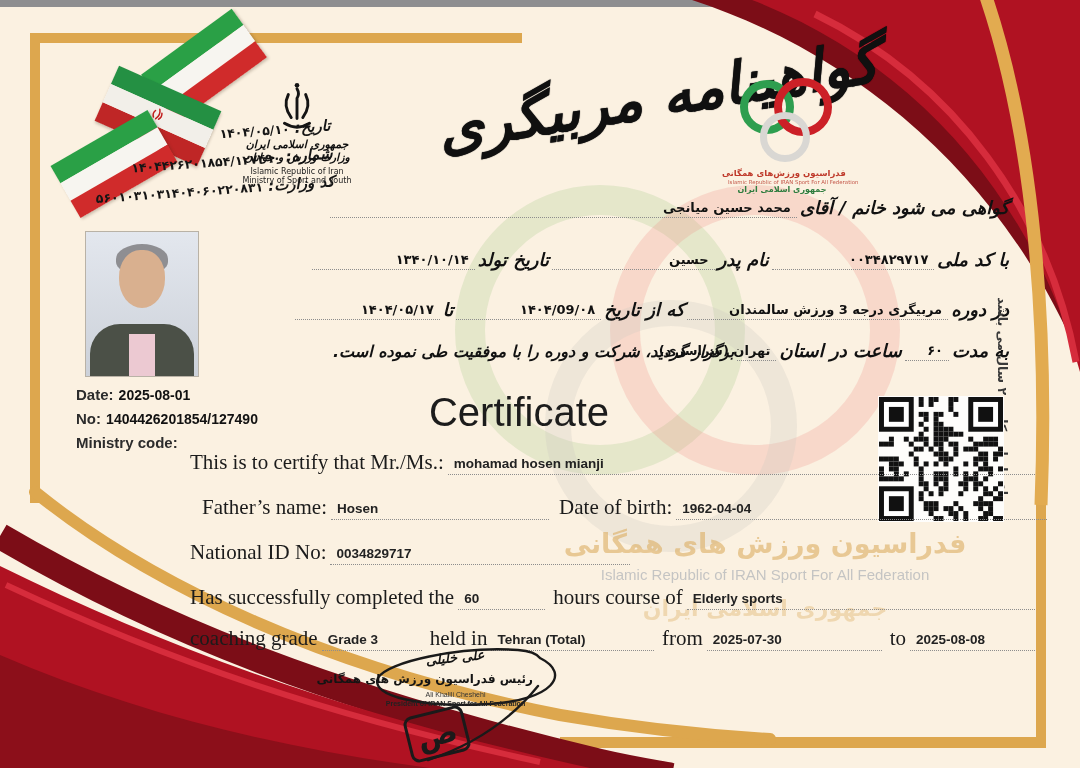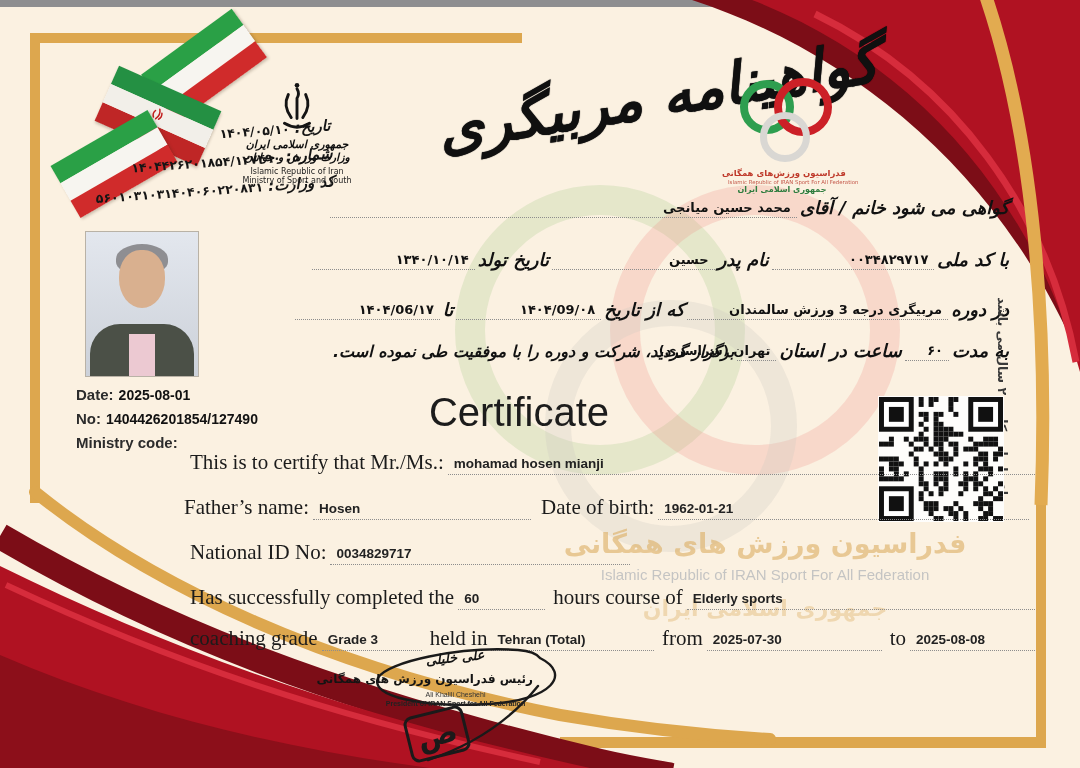--- a/index.html
+++ b/index.html
@@ -206,21 +206,21 @@
     <span class="lbl">در دوره</span>
     <span class="fill" style="flex:1.8;">
         <span class="val">مربیگری درجه 3 ورزش سالمندان</span>
       </span>
     <span class="lbl">که از تاریخ</span>
     <span class="fill">
         <span class="val">۱۴۰۴/09/۰۸</span>
       </span>
     <span class="lbl">تا</span>
     <span class="fill">
-        <span class="val">۱۴۰۴/06/۱۷</span>
+        <span class="val">۱۴۰۴/۰۵/۱۷</span>
       </span>
   </div>
 
   <div class="fa-row" style="left:330px;top:340px;width:682px;">
     <span class="lbl">به مدت</span>
     <span class="fill" style="flex:.9;">
         <span class="val">۶۰</span>
       </span>
     <span class="lbl">ساعت در استان</span>
     <span class="fill" style="flex:.8;">
@@ -455,28 +455,28 @@
       </svg>
   </div>
 
   <div class="en-row" style="left:190px;top:450px;width:845px;">
     <span class="lbl">This is to certify that Mr./Ms.:</span>
     <span class="fill">
         <span class="val">mohamad hosen mianji</span>
       </span>
   </div>
 
-  <div class="en-row" style="left:184px;top:495px;width:845px;">
+  <div class="en-row" style="left:202px;top:495px;width:845px;">
     <span class="lbl">Father’s name:</span>
     <span class="fill">
         <span class="val">Hosen</span>
       </span>
     <span class="lbl" style="padding-left:10px;">Date of birth:</span>
     <span class="fill" style="flex:1.7;">
-        <span class="val">1962-01-21</span>
+        <span class="val">1962-04-04</span>
       </span>
   </div>
 
   <div class="en-row" style="left:190px;top:540px;width:440px;">
     <span class="lbl">National ID No:</span>
     <span class="fill">
         <span class="val">0034829717</span>
       </span>
   </div>
 

